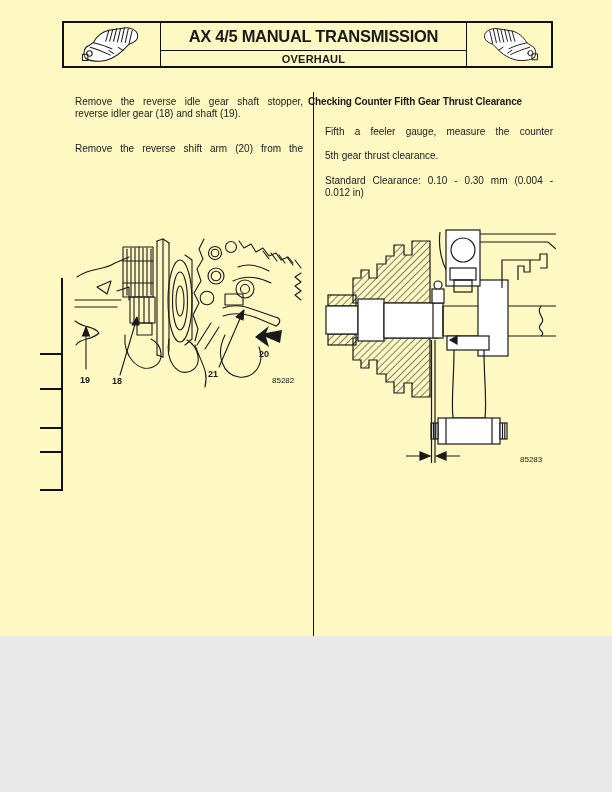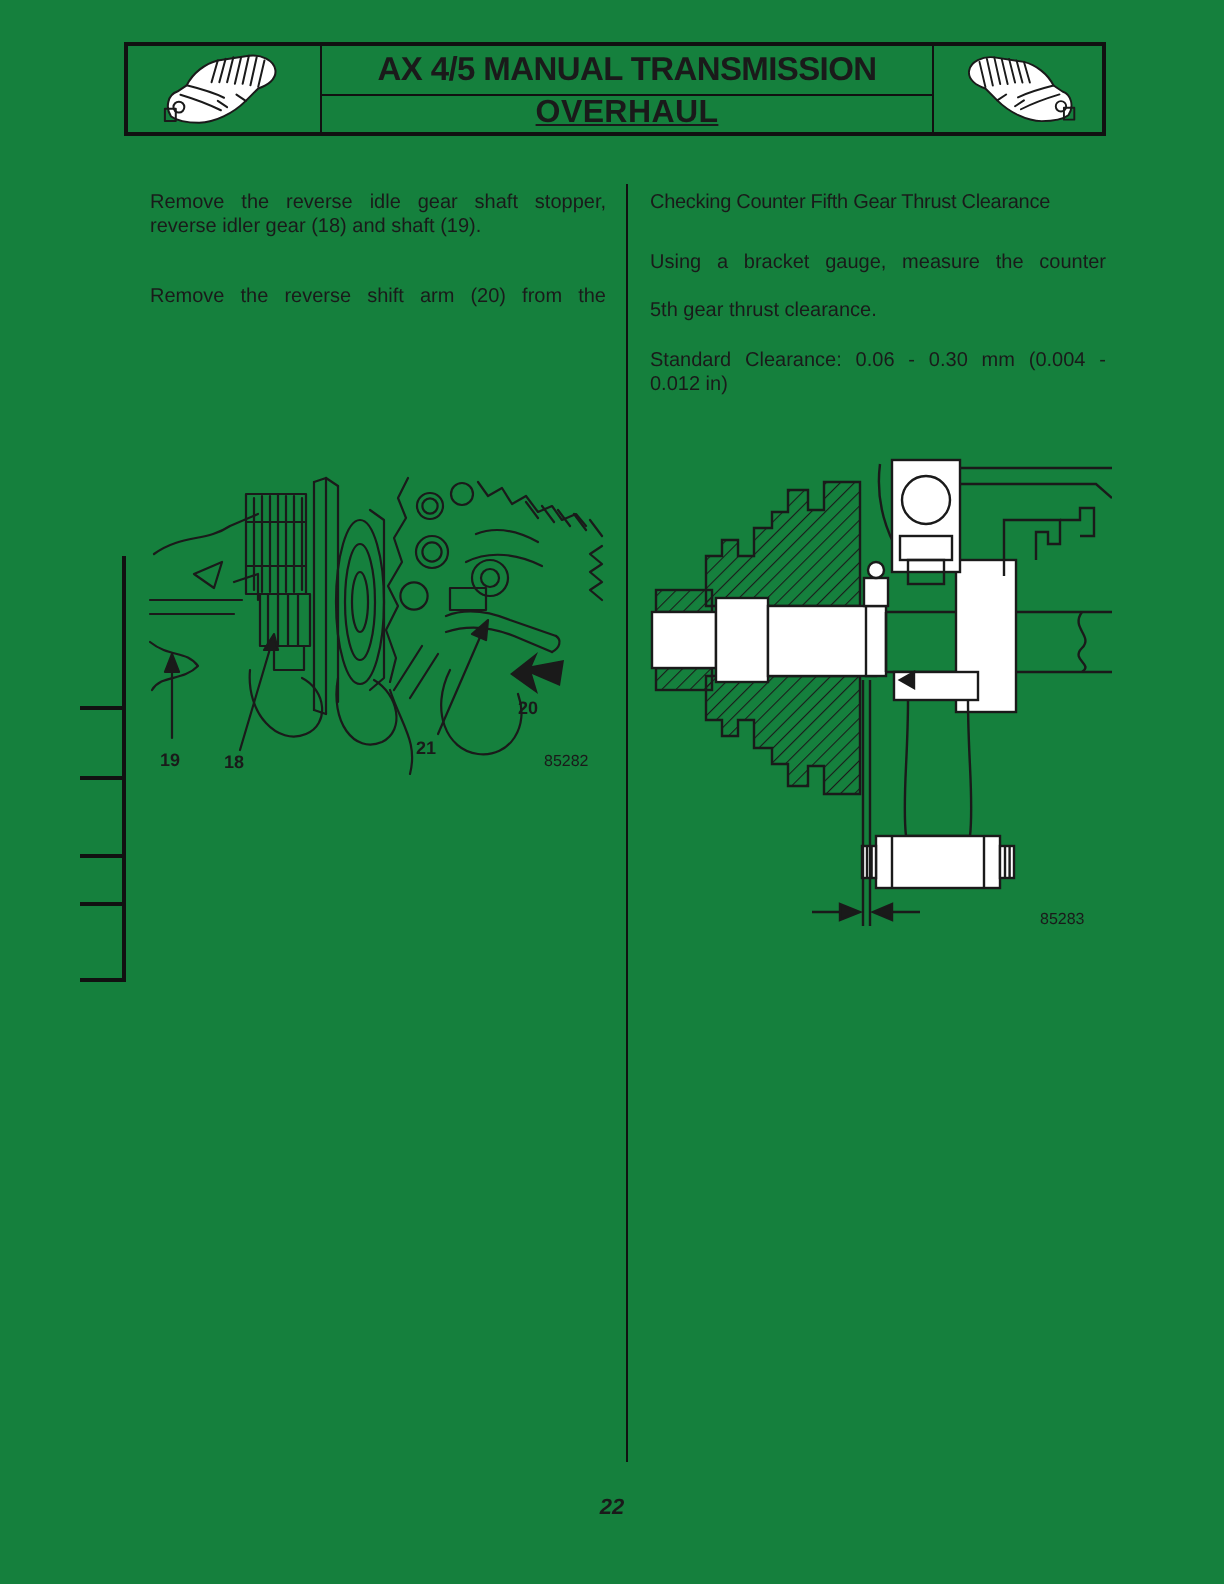--- a/index.html
+++ b/index.html
@@ -1,41 +1,41 @@
 <!DOCTYPE html>
 <html><head>
 <meta charset="utf-8">
 <style>
   html,body{margin:0;padding:0;background:#e9e9e9;}
-  .page{position:relative;width:612px;height:792px;background:#15803d;overflow:hidden;
+  .page{position:relative;width:612px;height:636px;background:#fef9c3;overflow:hidden;
         font-family:"Liberation Sans",sans-serif;color:#1a1a1a;}
   
   .header-box{position:absolute;left:62px;top:21px;width:491px;height:47px;
               border:2px solid #111;box-sizing:border-box;display:flex;}
   .icon-cell{width:96px;display:flex;align-items:center;justify-content:center;box-sizing:border-box;}
   .icon-cell.right{width:84px;}
   .header-center{flex:1;display:flex;flex-direction:column;border-left:1.5px solid #111;
                  border-right:1.5px solid #111;box-sizing:border-box;}
   .header-title-row{height:28px;display:flex;align-items:center;justify-content:center;
                     border-bottom:1.5px solid #111;box-sizing:border-box;}
   .header-title{font-weight:bold;font-size:16.5px;letter-spacing:-0.3px;white-space:nowrap;}
   .header-sub-row{flex:1;display:flex;align-items:center;justify-content:center;}
-  .header-subtitle{font-weight:bold;font-size:16px;letter-spacing:0.2px;text-decoration:underline;}
+  .header-subtitle{font-weight:bold;font-size:11px;letter-spacing:0.2px;}
   .mirrored svg{transform:scaleX(-1);}
   
   .margin-note{position:absolute;left:33px;top:283px;width:28px;text-align:center;
                font-weight:bold;font-size:8px;line-height:10px;}
   .margin-letters{margin-top:2px;font-size:8px;line-height:9.5px;font-weight:bold;}
   .sidebar-rule{position:absolute;left:61px;top:278px;width:2px;height:213px;background:#111;}
   .sidebar-tick{position:absolute;left:40px;width:23px;height:2px;background:#111;}
   
   .column-divider{position:absolute;left:313px;top:92px;width:1px;height:639px;background:#111;}
   .tline{position:absolute;width:228px;font-size:10px;line-height:12px;white-space:nowrap;}
   .jline{white-space:normal;text-align:justify;text-align-last:justify;}
-  .rc-heading{position:absolute;left:325px;top:96px;width:230px;font-weight:normal;
+  .rc-heading{position:absolute;left:308px;top:96px;width:230px;font-weight:bold;
               font-size:10px;letter-spacing:-0.15px;white-space:nowrap;}
   
   .fig{position:absolute;}
   svg text{font-family:"Liberation Sans",sans-serif;}
   
   .page-number{position:absolute;left:0;top:748px;width:612px;text-align:center;
                font-weight:bold;font-size:11px;font-style:italic;}
 </style>
 </head>
 <body>
@@ -143,23 +143,23 @@
         <text x="7" y="146">19</text>
         <text x="39" y="147">18</text>
         <text x="135" y="140">21</text>
         <text x="186" y="120">20</text>
         <text x="199" y="146" font-weight="normal" font-size="8">85282</text>
       </g>
     </svg>
   </div>
 
   <div class="rc-heading">Checking Counter Fifth Gear Thrust Clearance</div>
-  <div class="tline jline" style="left:325px;top:126px">Using a bracket gauge, measure the counter</div>
+  <div class="tline jline" style="left:325px;top:126px">Fifth a feeler gauge, measure the counter</div>
   <div class="tline" style="left:325px;top:150px">5th gear thrust clearance.</div>
-  <div class="tline jline" style="left:325px;top:175px">Standard Clearance: 0.06 - 0.30 mm (0.004 -</div>
+  <div class="tline jline" style="left:325px;top:175px">Standard Clearance: 0.10 - 0.30 mm (0.004 -</div>
   <div class="tline" style="left:325px;top:187px">0.012 in)</div>
 
   <div class="fig" style="left:320px;top:228px">
     <svg width="236" height="248" viewBox="0 0 236 248">
       <defs>
         <pattern id="hatch" patternUnits="userSpaceOnUse" width="5" height="5" patternTransform="rotate(45)">
           <line x1="0" y1="0" x2="0" y2="5" stroke="#1a1a1a" stroke-width="1.1"></line>
         </pattern>
       </defs>
       <g stroke="#1a1a1a" stroke-width="1.2" fill="none">

